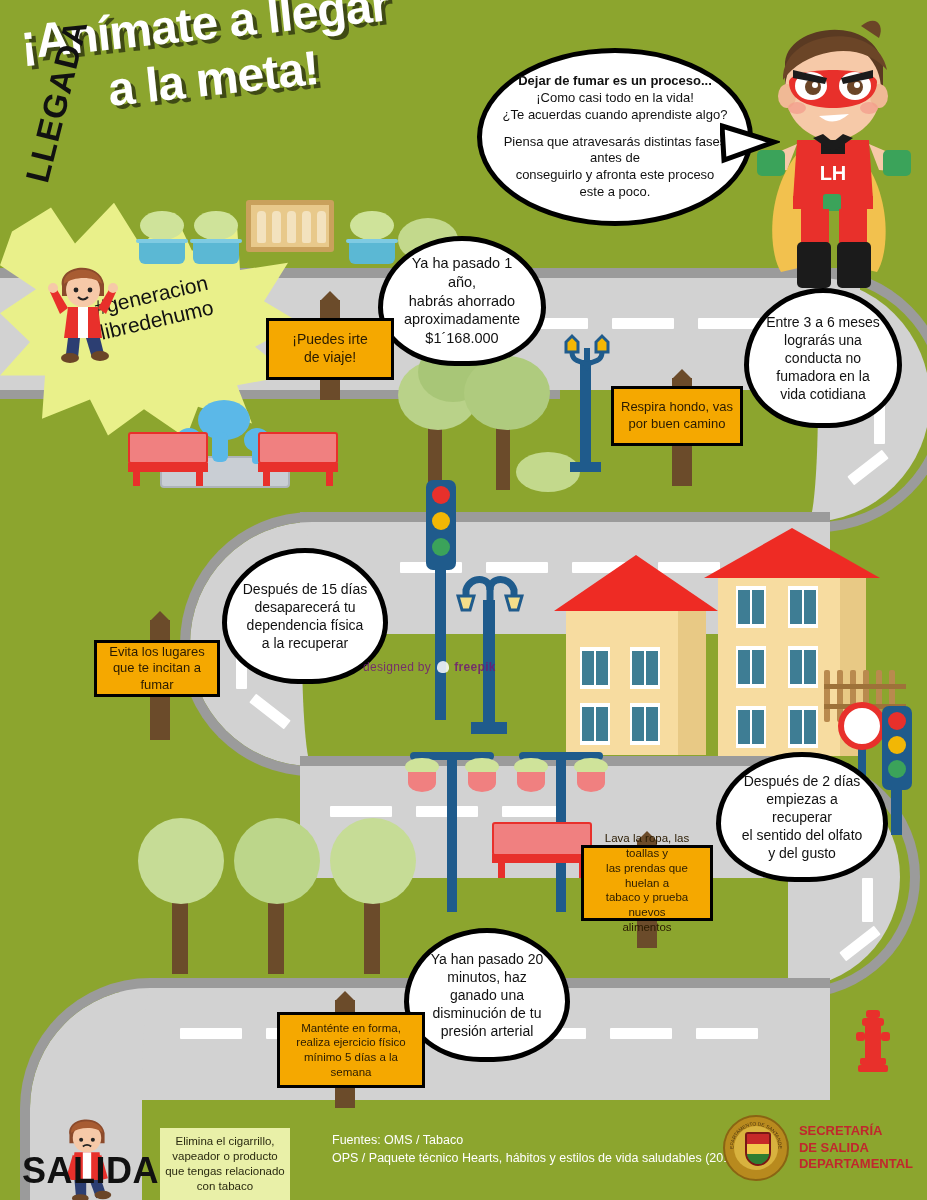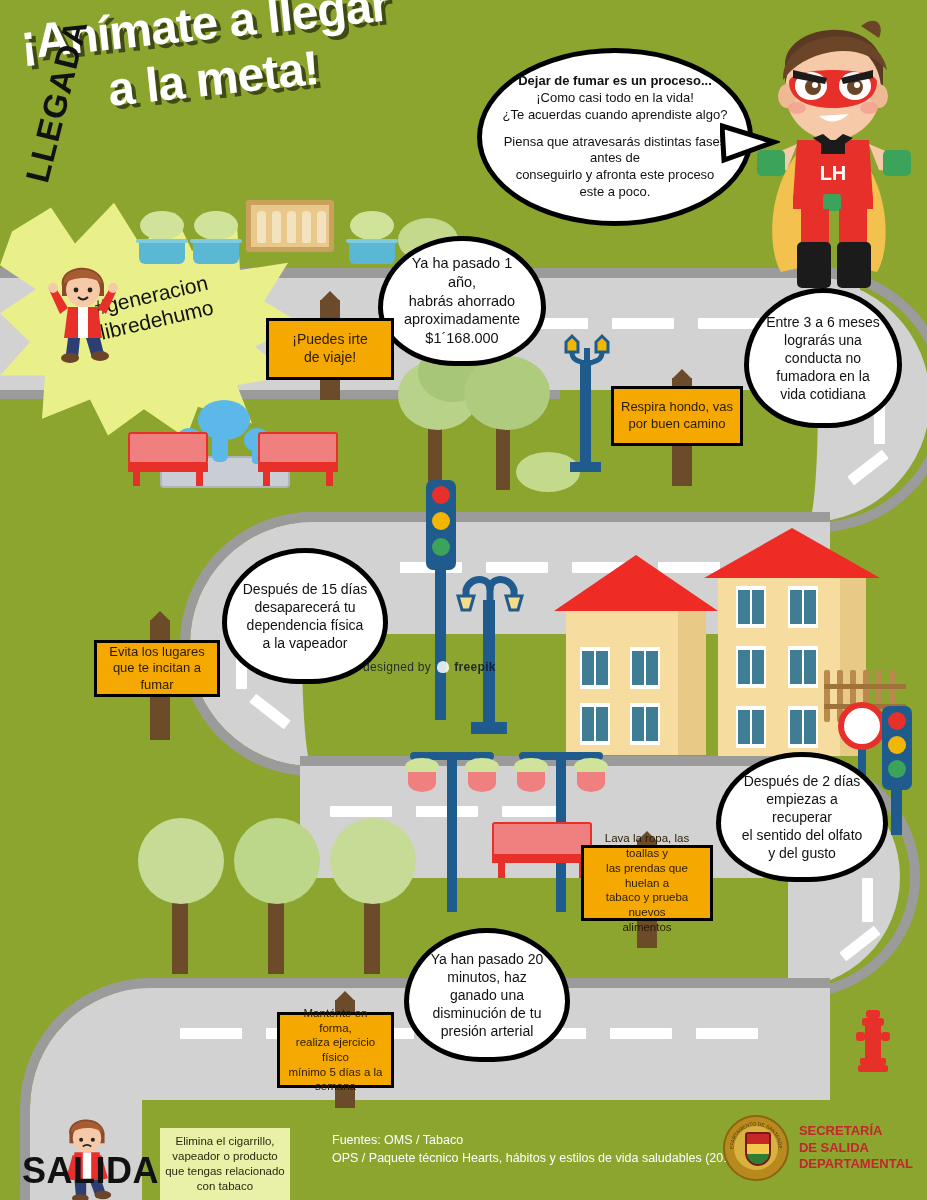--- a/index.html
+++ b/index.html
@@ -126,21 +126,21 @@
                   background:#2E7D32; border:2px solid #7A1616;
                   border-radius:3px 3px 50% 50%/3px 3px 40% 40%; overflow:hidden;}
   #seal .shield .top { position:absolute; left:0; top:0; width:100%; height:32%; background:#C62828; }
   #seal .shield .mid { position:absolute; left:0; top:32%; width:100%; height:34%; background:#F2C94C; }
   #seal .shield .bot { position:absolute; left:0; top:66%; width:100%; height:34%; background:#2E7D32; }
   #seal .ring-text { position:absolute; inset:0; }
   #logo-text { color:#C1272D; font-size:13px; font-weight:bold; line-height:1.28; }
 
   
   #freepik {
-    position:absolute; left:363px; top:660px; color:#0f172a; opacity:.85;
+    position:absolute; left:363px; top:660px; color:#701a75; opacity:.85;
     font-size:12px; letter-spacing:.3px;
   }
   .fountain-base { position:absolute; background:#C9CED4; border:2px solid #AEB4BA; border-radius:4px; }
   .water { position:absolute; background:#5BB8E8; border-radius:50%; }
 
   .balustrade { position:absolute; background:#E8C98B; border:5px solid #C9A15C; border-radius:3px;}
   .balustrade .bal { position:absolute; bottom:4px; width:9px; background:#F3E2BE; border-radius:4px 4px 2px 2px; }
 
   .fence { position:absolute; }
   .fence .slat { position:absolute; top:0; width:6px; height:100%; background:#B98A4E; border-radius:2px; }
@@ -526,21 +526,21 @@
       <div>fumadora en la</div>
       <div>vida cotidiana</div>
     </div>
   </div>
 
   <div class="bubble" style="left:222px;top:548px;width:166px;height:136px;font-size:14px;">
     <div>
       <div>Después de 15 días</div>
       <div>desaparecerá tu</div>
       <div>dependencia física</div>
-      <div>a la vapeador</div>
+      <div>a la recuperar</div>
     </div>
   </div>
 
   <div class="bubble" style="left:716px;top:752px;width:172px;height:130px;font-size:14px;">
     <div>
       <div>Después de 2 días</div>
       <div>empiezas a recuperar</div>
       <div>el sentido del olfato</div>
       <div>y del gusto</div>
     </div>
@@ -595,21 +595,21 @@
       <div>Lava la ropa, las toallas y</div>
       <div>las prendas que huelan a</div>
       <div>tabaco y prueba nuevos</div>
       <div>alimentos</div>
     </div>
   </div>
 
   <div class="sign-post" style="left:335px;top:1000px;width:20px;height:108px;">
     <div class="cap"></div>
   </div>
-  <div class="sign-board" style="left:277px;top:1012px;width:117px;height:76px;font-size:11.5px;">
+  <div class="sign-board" style="left:277px;top:1012px;width:148px;height:76px;font-size:11.5px;">
     <div>
       <div>Manténte en forma,</div>
       <div>realiza ejercicio físico</div>
       <div>mínimo 5 días a la</div>
       <div>semana</div>
     </div>
   </div>
 
   <div id="freepik">
     <span>designed by</span>

